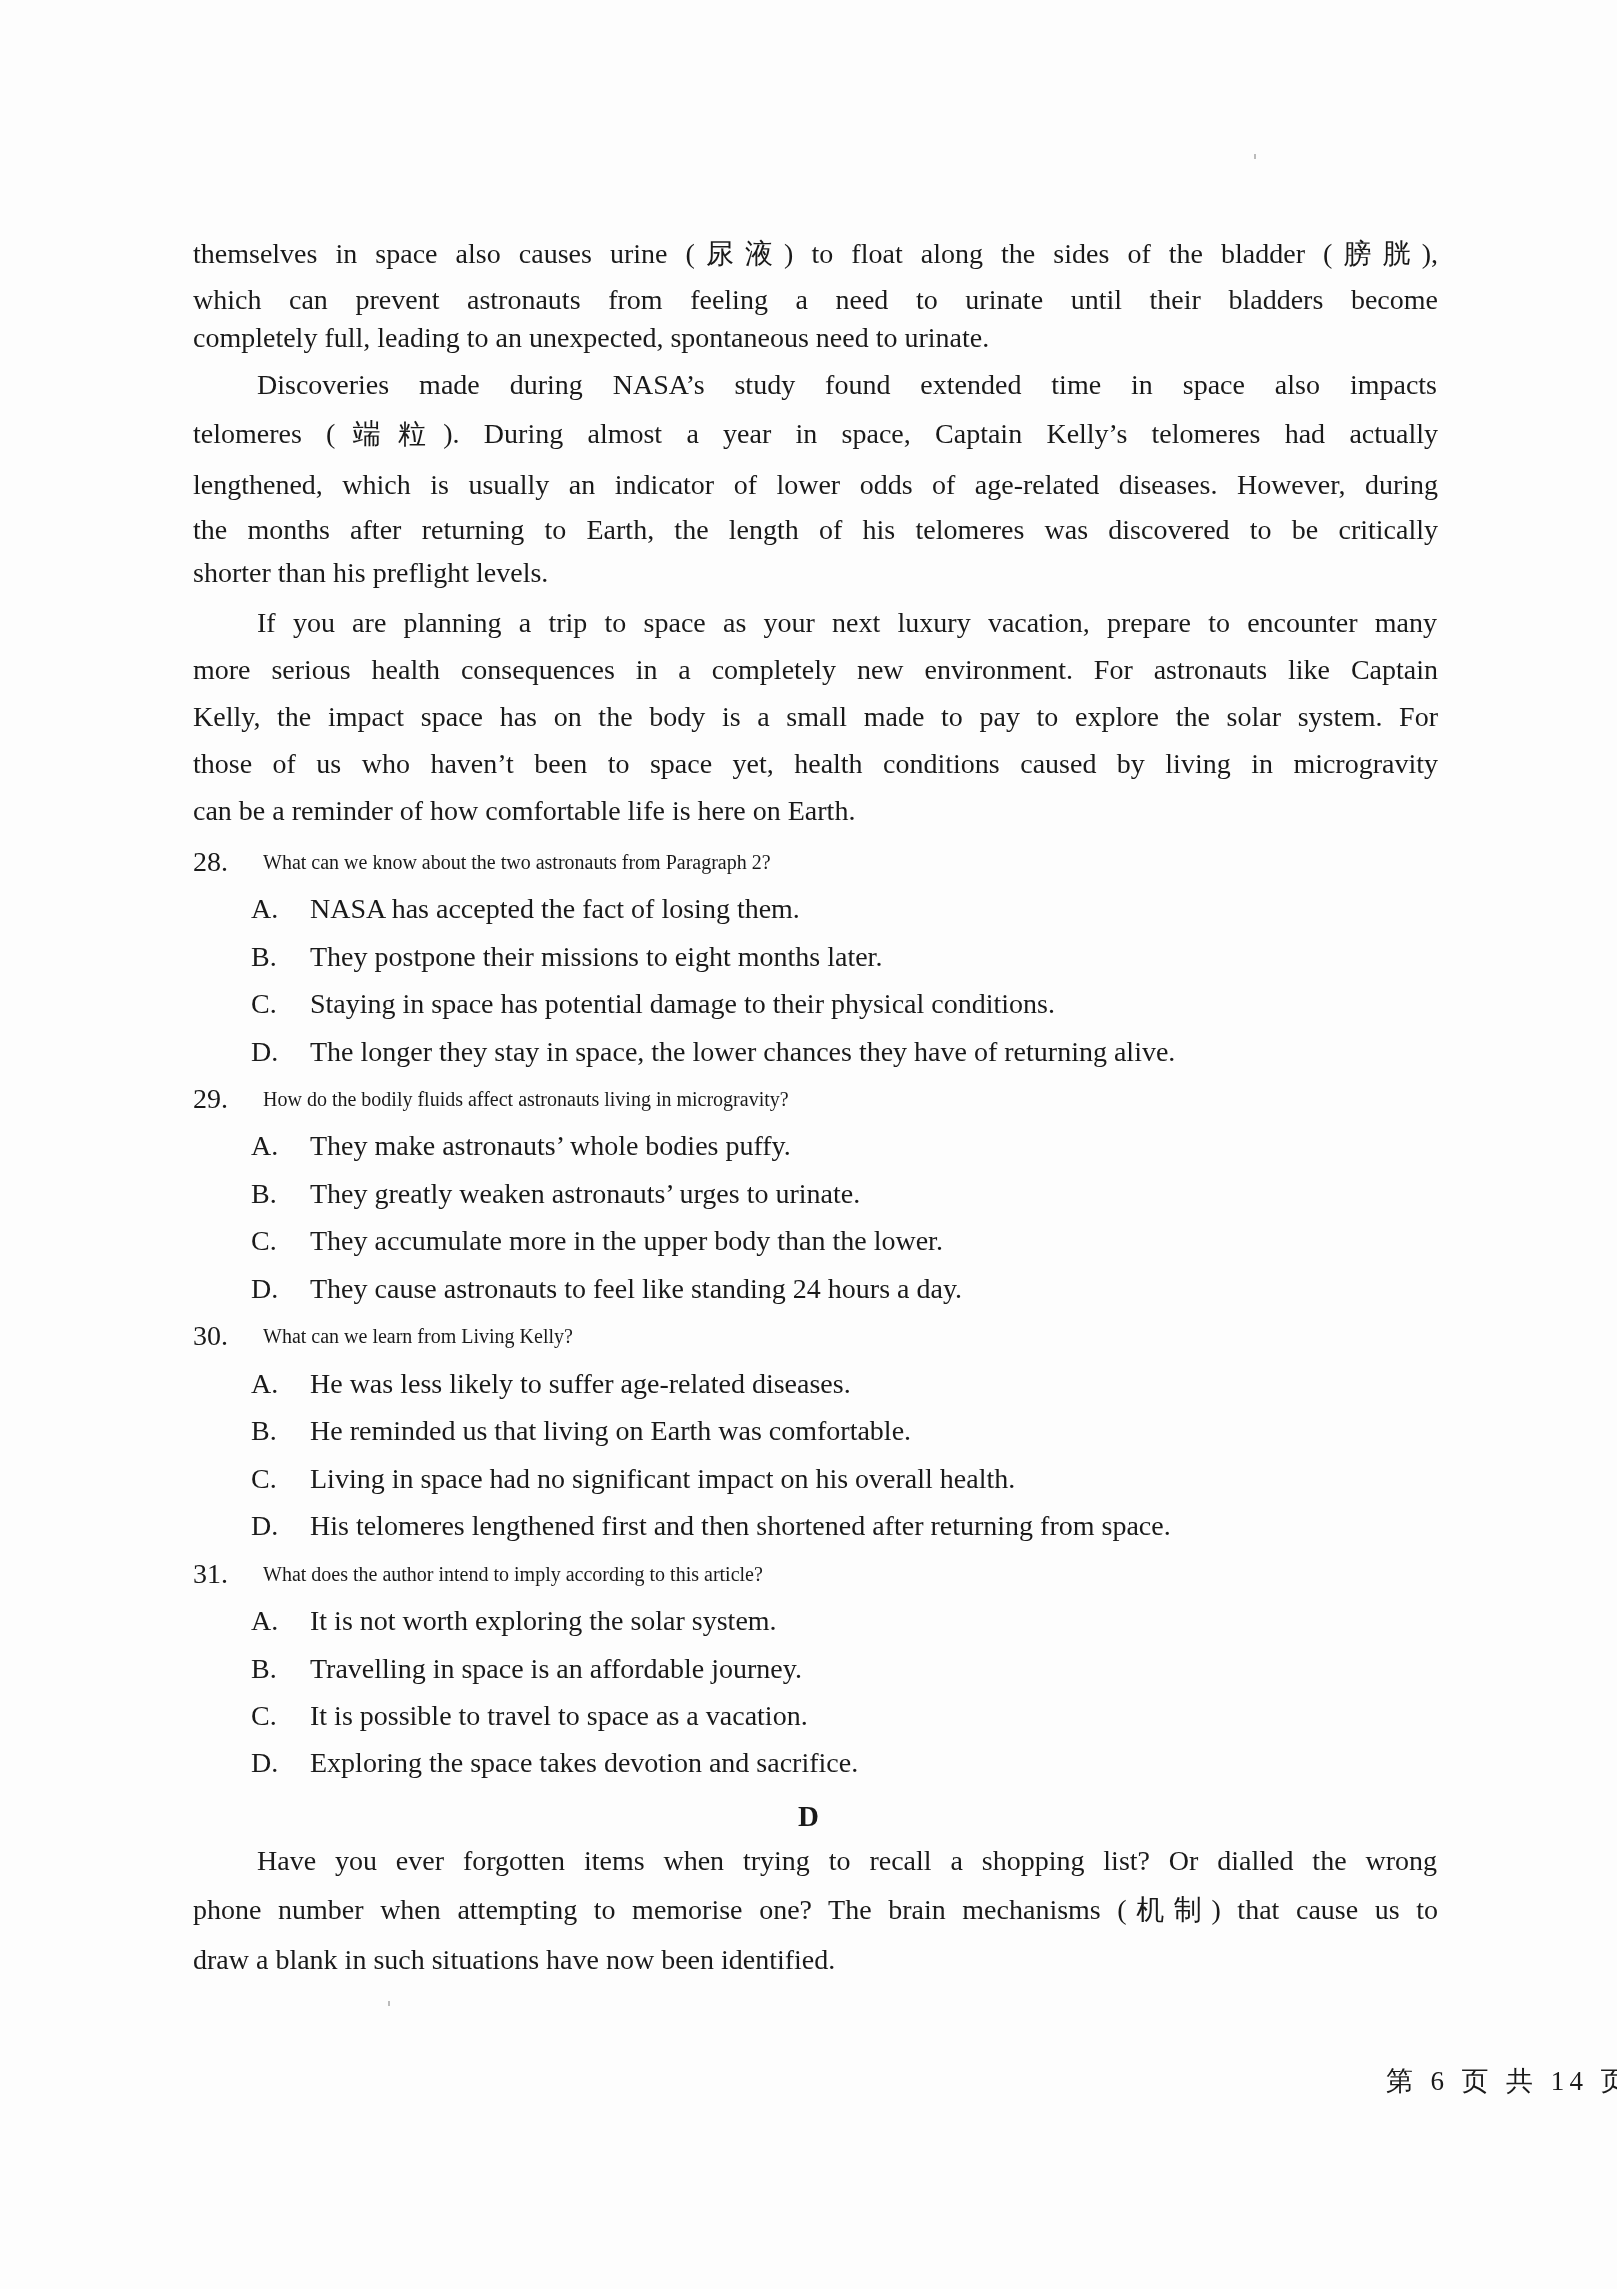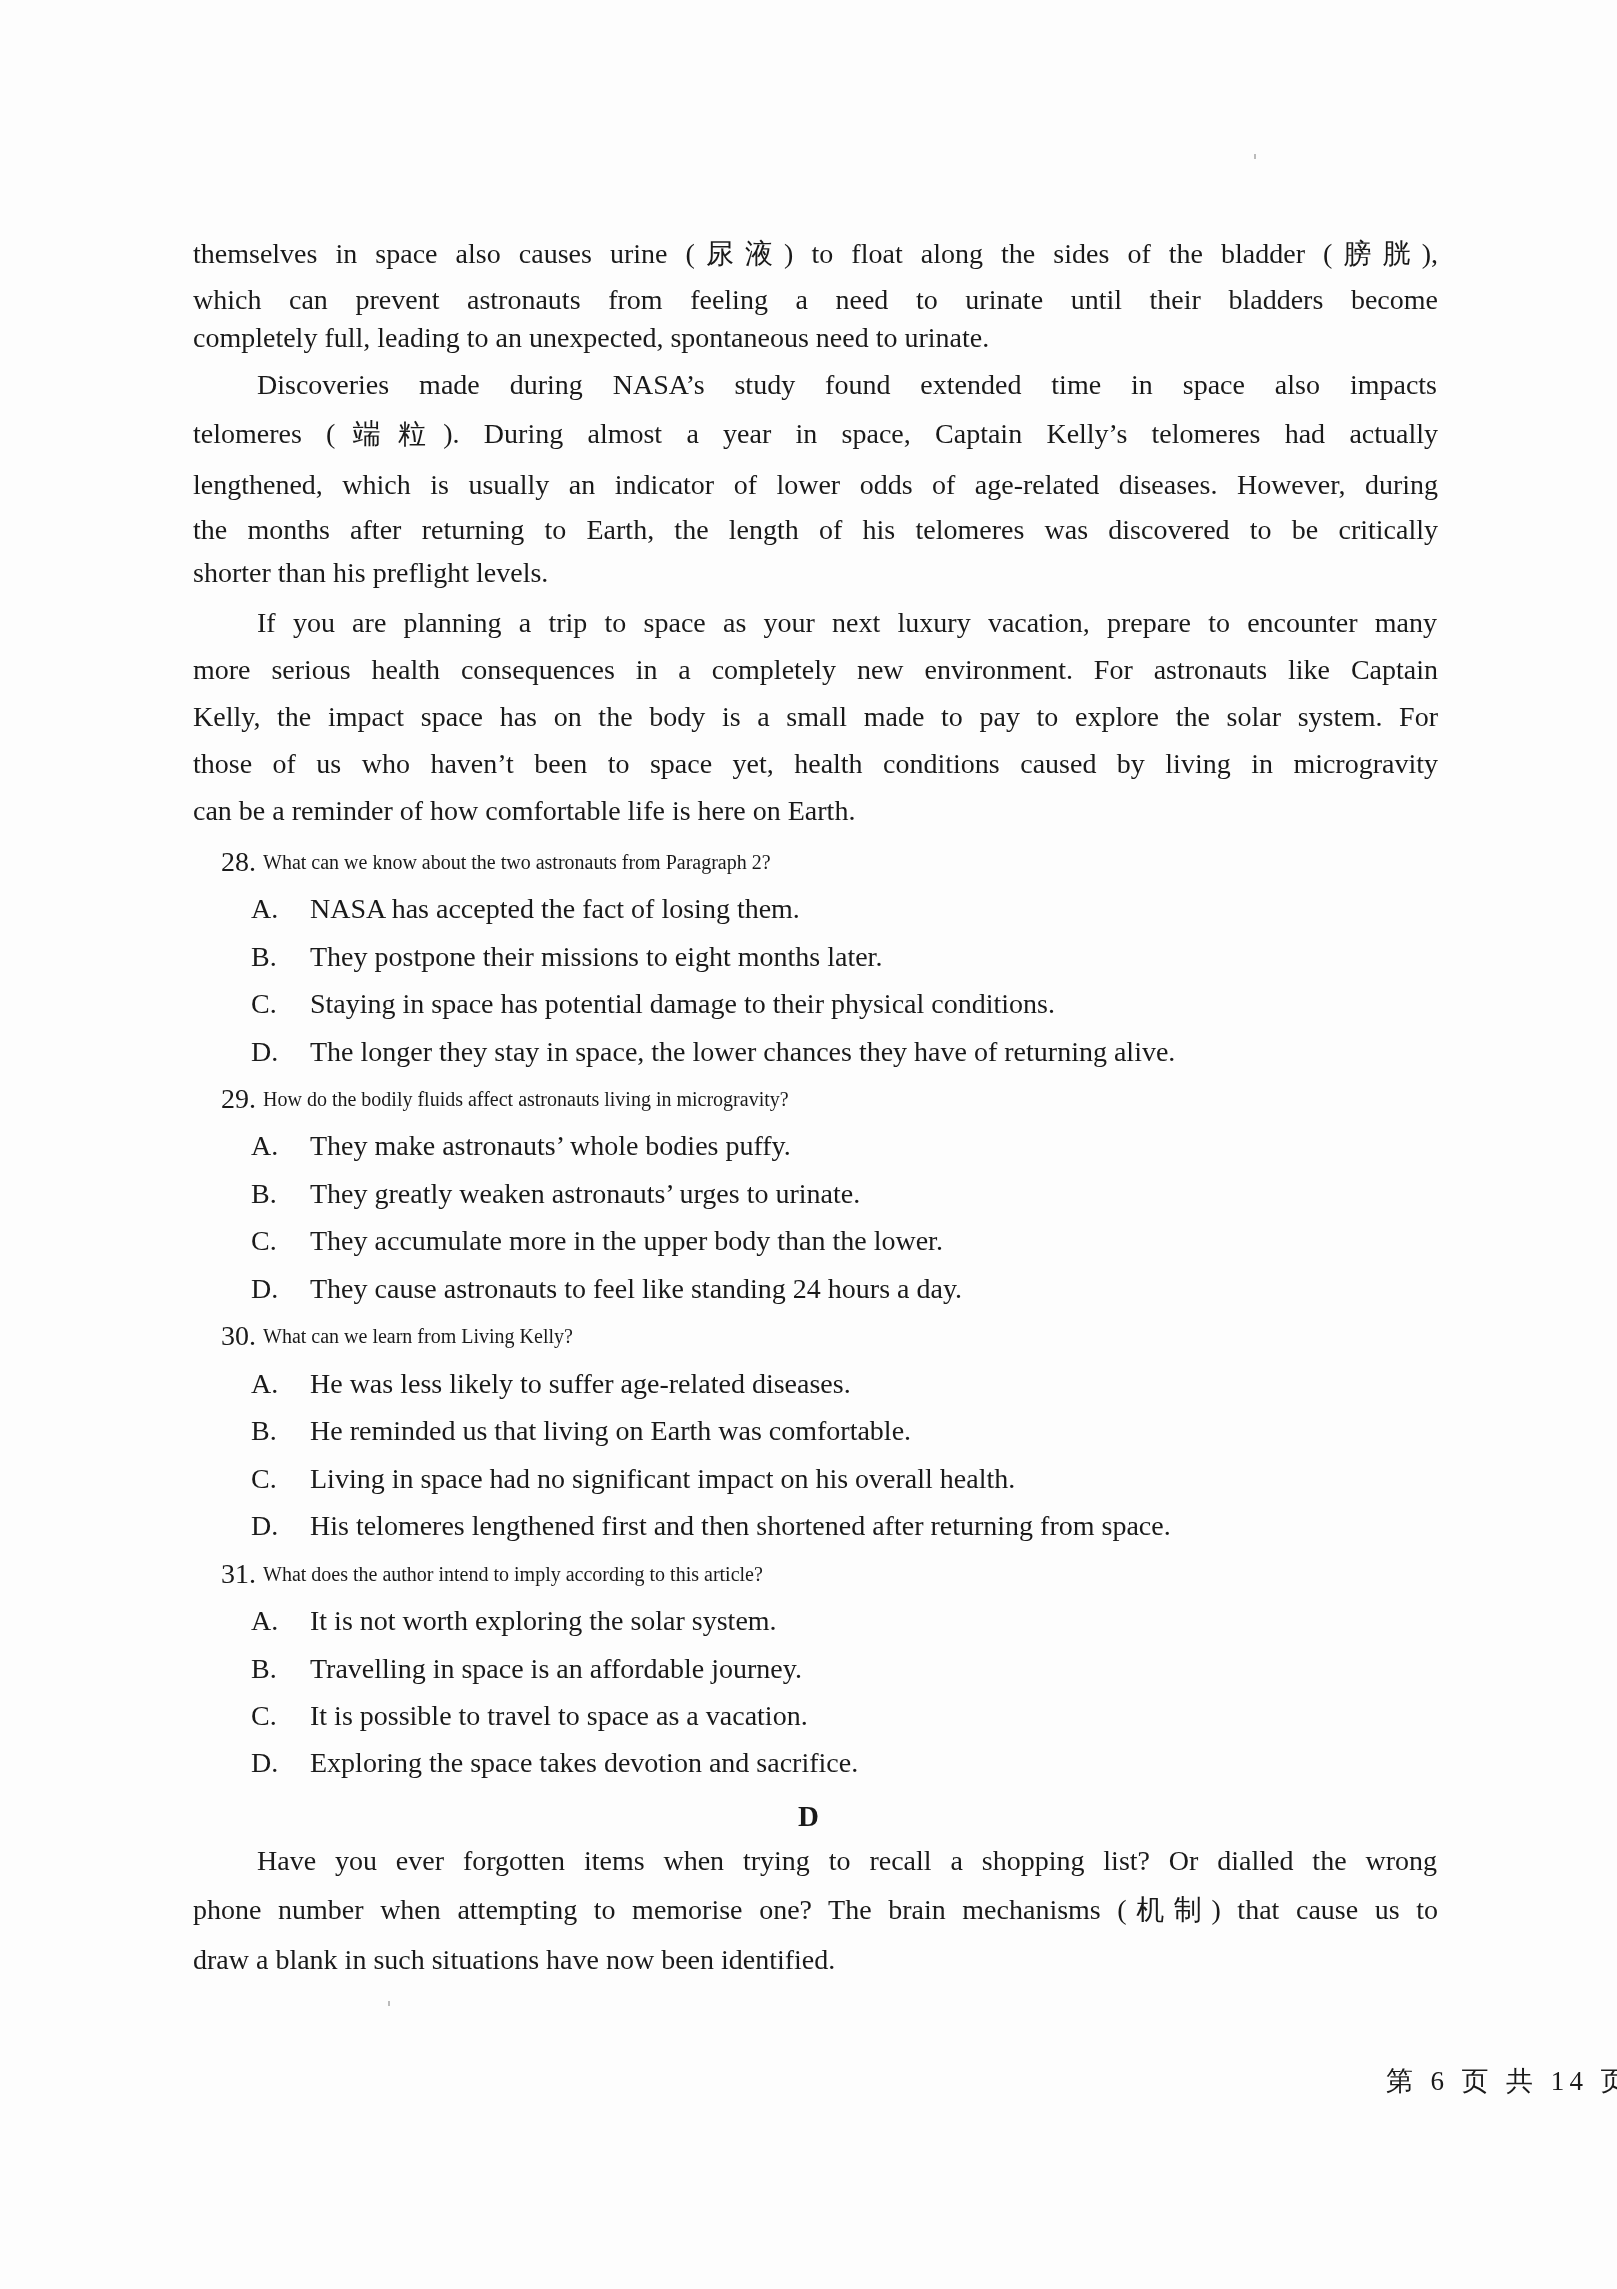--- a/index.html
+++ b/index.html
@@ -4,21 +4,21 @@
 <style>
   html, body { margin: 0; padding: 0; background: #ffffff; }
   body { width: 1617px; height: 2289px; position: relative; overflow: hidden;
          font-family: "Liberation Serif", "DejaVu Serif", serif; color: #1a1a1a; }
   .page { position: absolute; left: 0; top: 0; width: 1617px; height: 2289px; background: #fdfdfd; }
   .stray { position: absolute; width: 1.8px; height: 5.4px; background: #bbb; }
   .line { position: absolute; left: 193px; width: 1245px; font-size: 28px; line-height: 36px;
           white-space: nowrap; }
   .just { text-align: justify; text-align-last: justify; }
   .indent { left: 257px; width: 1180px; }
-  .qnum { position: absolute; left: 193px; font-size: 28px; line-height: 36px; margin-left: 28px; }
+  .qnum { position: absolute; left: 193px; font-size: 28px; line-height: 36px; }
   .qtext { position: absolute; left: 263px; font-size: 20px; line-height: 36px; white-space: nowrap; }
   .olet { position: absolute; left: 251px; font-size: 28px; line-height: 36px; }
   .otext { position: absolute; left: 310px; font-size: 28px; line-height: 36px; white-space: nowrap; }
   .section { position: absolute; left: 0; width: 1617px; text-align: center; font-weight: bold;
              font-size: 29px; line-height: 36px; }
   .footer { position: absolute; left: 16px; width: 1617px; text-align: right; font-size: 27px;
             line-height: 36px; letter-spacing: 5.4px; }
 </style>
 </head>
 <body>

